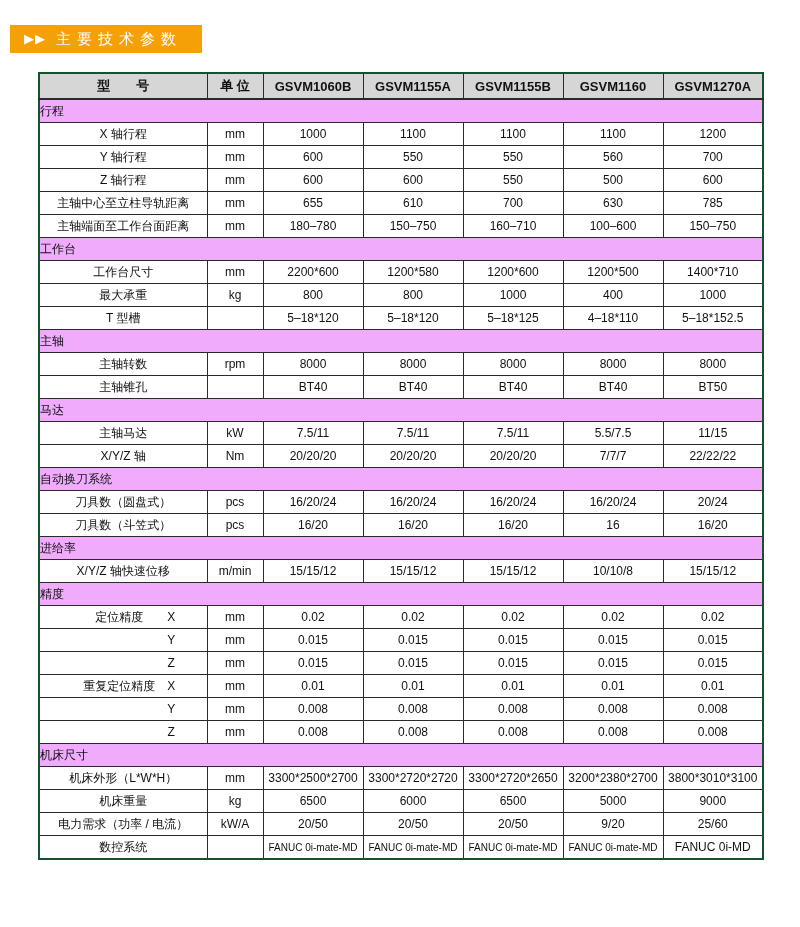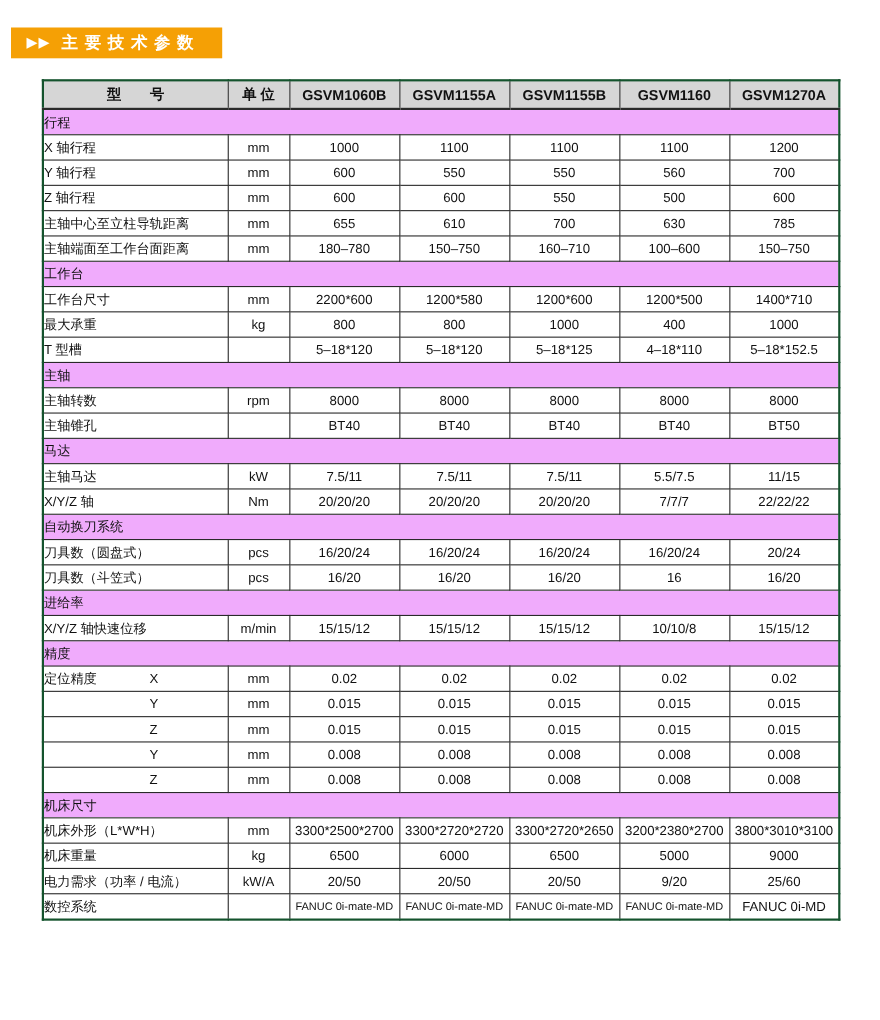--- a/index.html
+++ b/index.html
@@ -3,21 +3,21 @@
 <meta charset="utf-8">
 <style>
   html,body{margin:0;padding:0;}
   body{
     width:800px;height:927px;background:#ffffff;position:relative;
     font-family:"Liberation Sans","DejaVu Sans",sans-serif;color:#111;
     -webkit-font-smoothing:antialiased;
   }
   .banner{
     position:absolute;left:10px;top:25px;height:28px;line-height:28px;
-    background:#F5A005;color:#fff;font-weight:bold;font-size:15px;
+    background:#F5A005;color:#fff;font-weight:normal;font-size:15px;
     padding:0 20px 0 14px;white-space:nowrap;
   }
   .banner .arrows{letter-spacing:1px;margin-right:10px;font-size:13px;vertical-align:1px;}
   .banner .title{letter-spacing:6px;}
   table.spec{
     position:absolute;left:38px;top:72px;width:724px;
     border-collapse:collapse;table-layout:fixed;
     border:2px solid #14532d;
   }
   table.spec th,table.spec td{
@@ -26,21 +26,21 @@
   }
   table.spec thead th{
     background:#D6D6D6;font-size:13px;font-weight:bold;height:24px;
     border-bottom:2px solid #2a2a2a;text-align:center;
   }
   th.th-model{letter-spacing:0;}
   td.section{
     background:#f0abfc;text-align:left;padding-left:10px;
     font-size:12.5px;height:21px;
   }
-  td.label{text-align:left;padding-left:10px;}
+  td.label{text-align:center;padding-left:10px;}
   td.unit,td.val{text-align:center;}
   td.val.small{font-size:10px;}
   span.group{display:inline-block;min-width:96px;}
   span.axis{display:inline-block;}
 </style>
 </head>
 <body>
 
 <div class="banner">
   <span class="arrows">▶▶</span><span class="title">主要技术参数</span>
@@ -245,20 +245,29 @@
       <tr>
         <td class="label"><span class="group"></span><span class="axis">Z</span></td>
         <td class="unit">mm</td>
         <td class="val">0.015</td>
         <td class="val">0.015</td>
         <td class="val">0.015</td>
         <td class="val">0.015</td>
         <td class="val">0.015</td>
       </tr>
       <tr>
+        <td class="label"><span class="group">重复定位精度</span><span class="axis">X</span></td>
+        <td class="unit">mm</td>
+        <td class="val">0.01</td>
+        <td class="val">0.01</td>
+        <td class="val">0.01</td>
+        <td class="val">0.01</td>
+        <td class="val">0.01</td>
+      </tr>
+      <tr>
         <td class="label"><span class="group"></span><span class="axis">Y</span></td>
         <td class="unit">mm</td>
         <td class="val">0.008</td>
         <td class="val">0.008</td>
         <td class="val">0.008</td>
         <td class="val">0.008</td>
         <td class="val">0.008</td>
       </tr>
       <tr>
         <td class="label"><span class="group"></span><span class="axis">Z</span></td>

